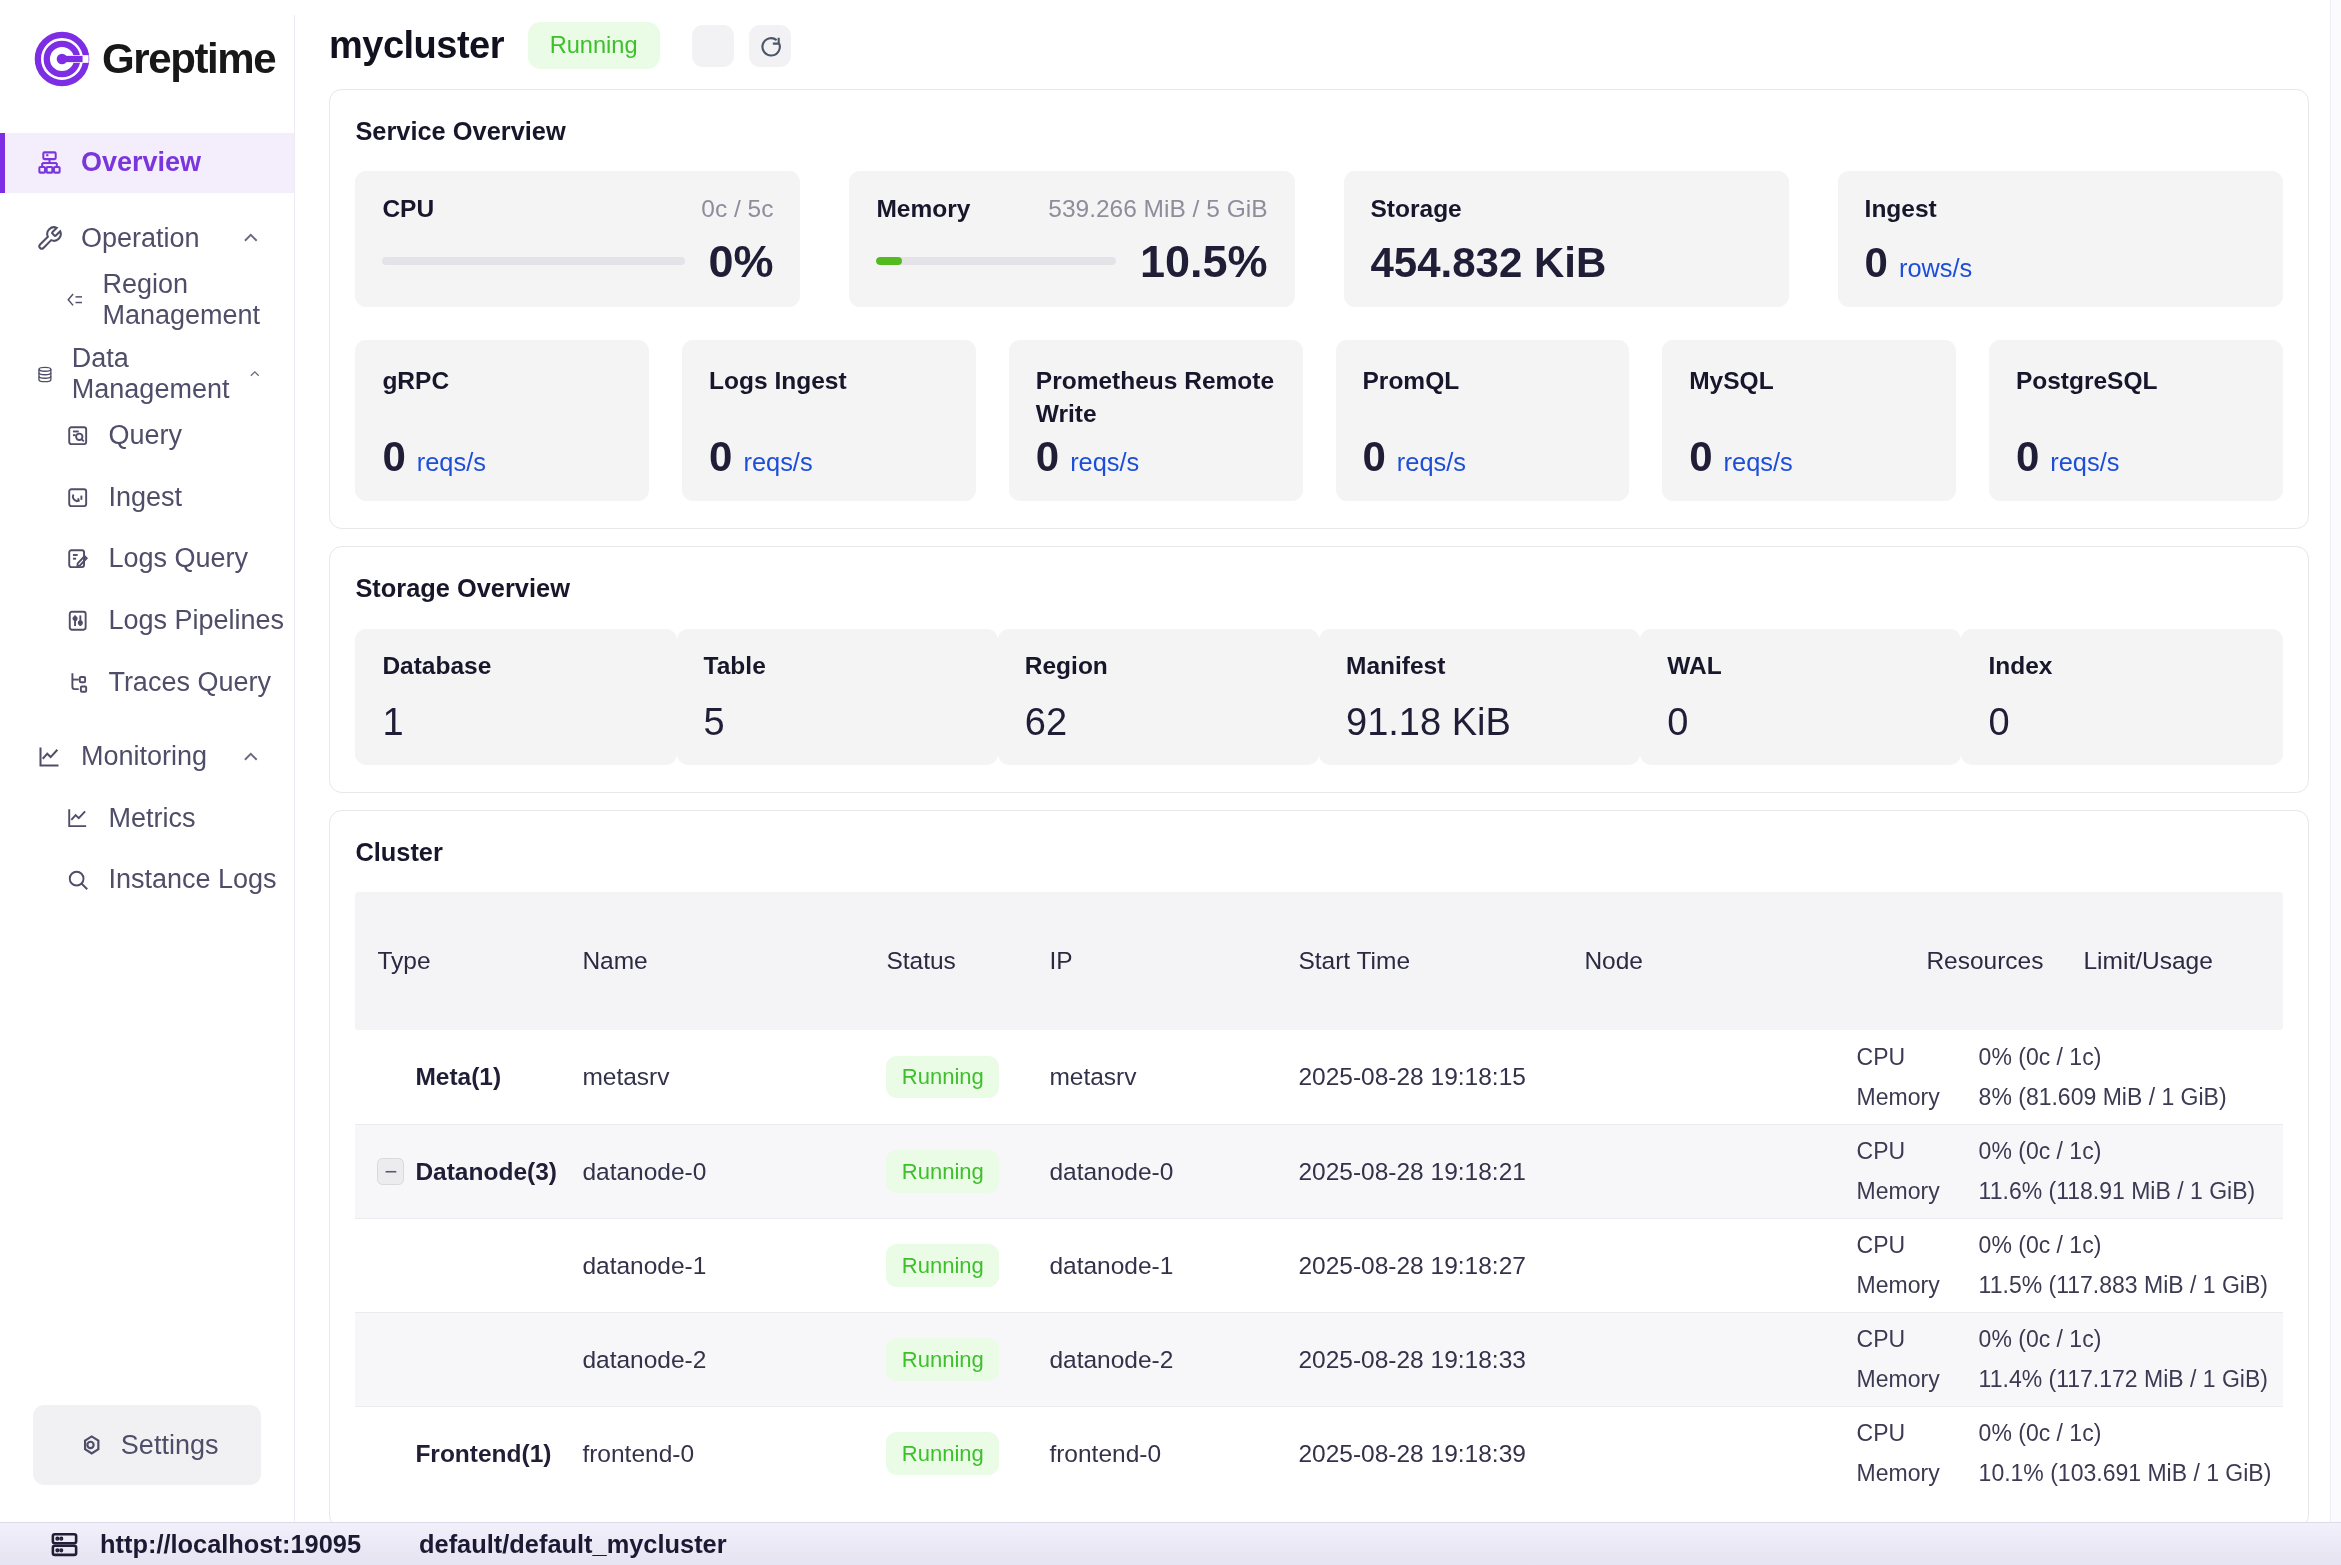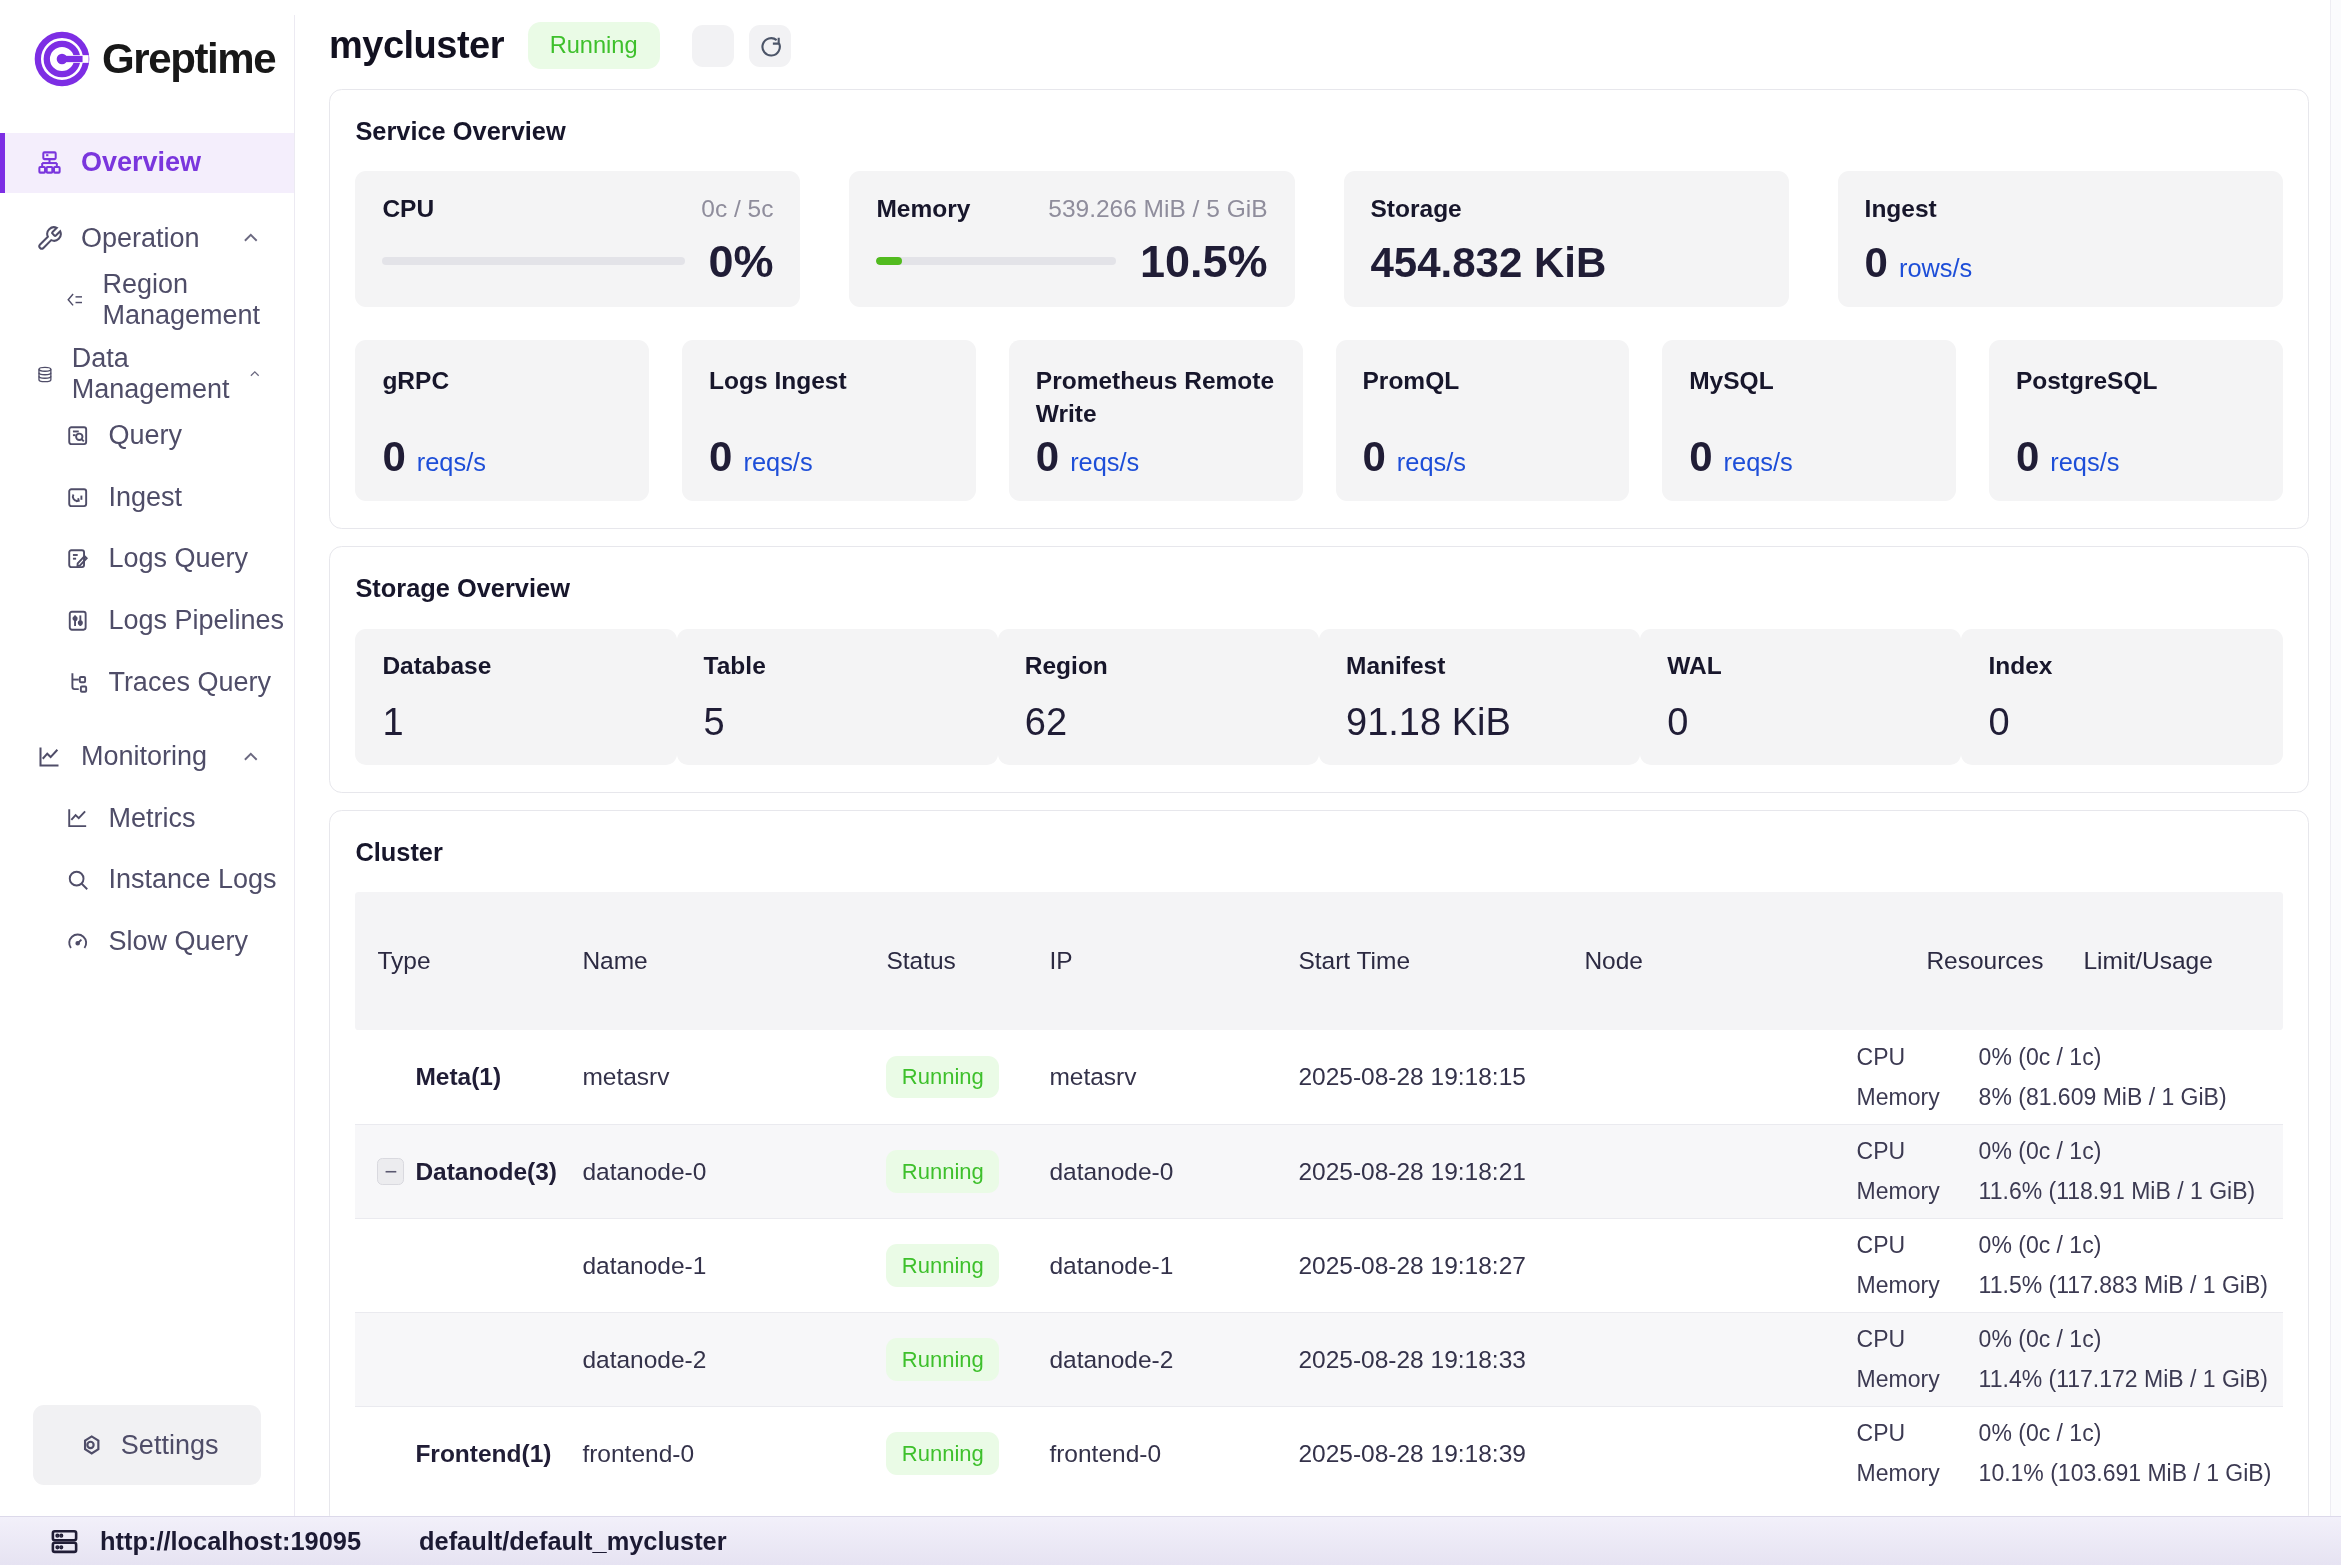--- a/index.html
+++ b/index.html
@@ -92,21 +92,21 @@
     display:flex;align-items:center;justify-content:center;font-size:22px;color:#5a5870;cursor:pointer;line-height:1}
   .collapse-spacer{width:27px;flex:none}
   .pill{display:inline-block;background:var(--green-bg);color:var(--green);font-size:22px;
     padding:8.2px 15.4px;border-radius:11px}
   .res-cell{display:flex;flex-direction:column;gap:12.7px;font-size:23px;color:#3c3a52}
   .res-line{display:flex}
   .res-label{width:122px;flex:none}
 
   
   .gutter{position:fixed;top:0;right:0;width:11px;height:1523px;border-left:0.9px solid #eeedf3;background:#fbfbfd;z-index:3}
-  .statusbar{position:fixed;left:0;bottom:0;width:2342px;height:49px;
+  .statusbar{position:fixed;left:0;bottom:0;width:2342px;height:43px;
     background:linear-gradient(180deg,#f2f0fa 0%,#e6e3f2 100%);border-top:0.9px solid #dcd9ea;
     display:flex;align-items:center;gap:58px;padding-left:49px;font-size:25.4px;color:#1c1a33;z-index:5}
   .sb-left{display:flex;align-items:center;gap:20px;font-weight:700}
   .sb-db{font-weight:600}
 </style>
 </head>
 <body>
 
 <aside class="sidebar">
   <div class="logo">
@@ -240,28 +240,20 @@
     </div>
 
     <div class="nav-item child">
       <svg width="25.4" height="25.4" viewBox="0 0 24 24" fill="none" stroke="#4f4d68" stroke-width="1.8">
         <circle cx="11" cy="11" r="6.5"></circle>
           <line x1="15.8" y1="15.8" x2="21" y2="21"></line>
       </svg>
       <span>Instance Logs</span>
     </div>
 
-    <div class="nav-item child">
-      <svg width="25.4" height="25.4" viewBox="0 0 24 24" fill="none" stroke="#4f4d68" stroke-width="1.8">
-        <path d="M5.6 18 a8 8 0 1 1 12.8 0"></path>
-          <line x1="12" y1="13.5" x2="15.5" y2="10"></line>
-          <circle cx="12" cy="13.5" r="1.3" fill="#4f4d68"></circle>
-      </svg>
-      <span>Slow Query</span>
-    </div>
   </nav>
 
   <div class="settings-wrap">
     <div class="settings-btn">
       <svg width="29" height="29" viewBox="0 0 24 24" fill="none" stroke="#4f4d68" stroke-width="1.8">
         <path d="M8.5 5 h7 l3.5 5.5 -3.5 5.5 h-7 L5 10.5 Z" transform="rotate(90 12 11.5)"></path>
         <circle cx="12" cy="11.5" r="2.6"></circle>
       </svg>
       <span>Settings</span>
     </div>

